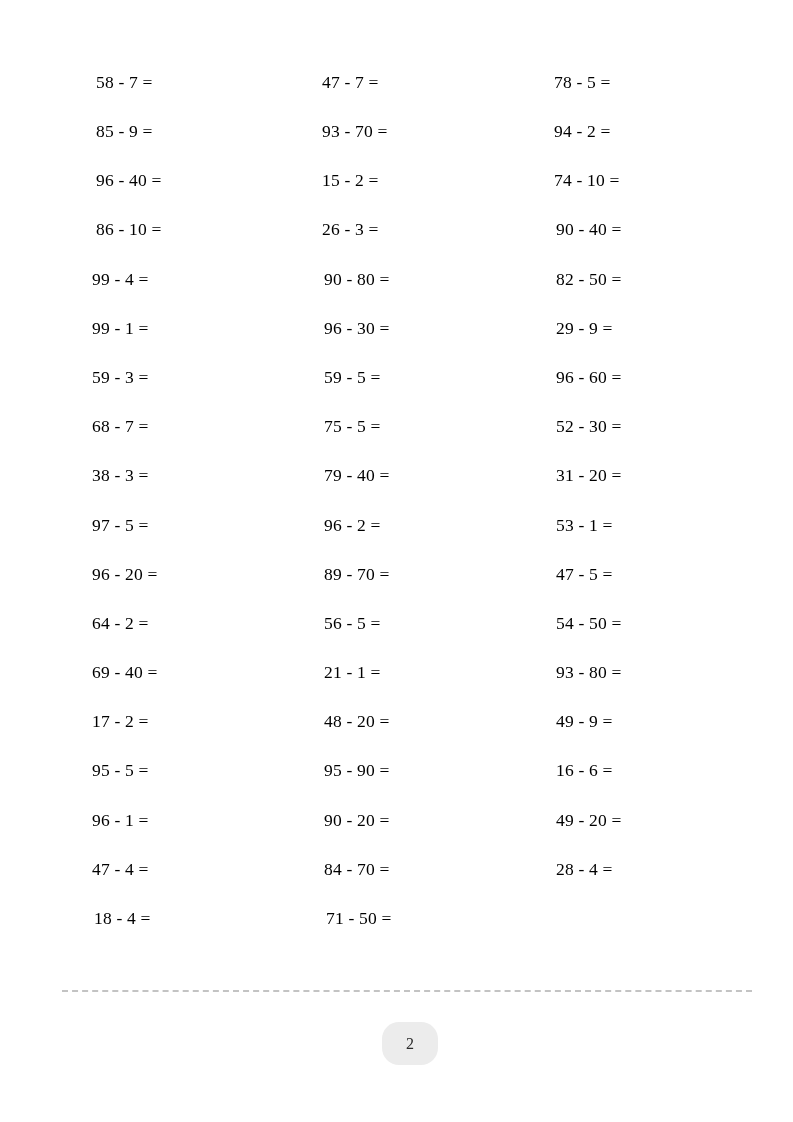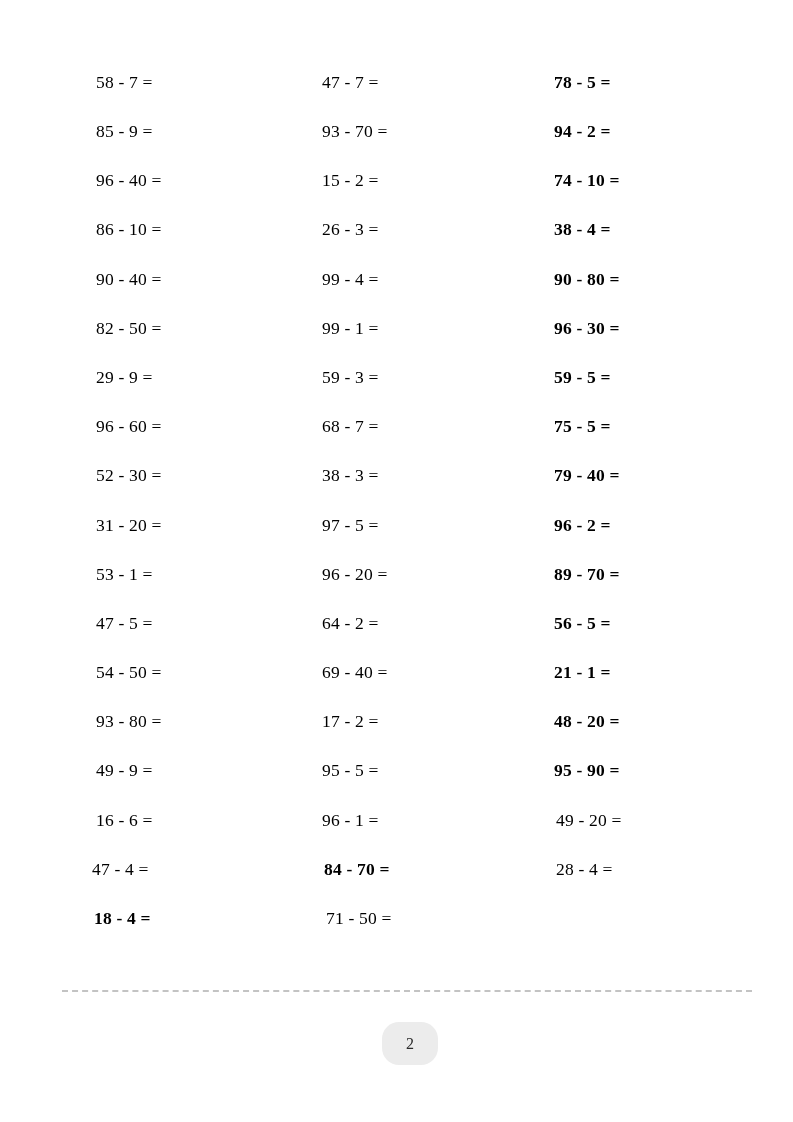--- a/index.html
+++ b/index.html
@@ -39,21 +39,21 @@
     font-size: 17.5px;
     line-height: 1;
     text-align: left;
     white-space: nowrap;
     letter-spacing: 0.2px;
   }
 
   
   .problem-cell.col-0 { padding-left: 34px; }
   .problem-cell.col-1 { padding-left: 30px; }
-  .problem-cell.col-2 { padding-left: 32px; font-weight: bold; }
+  .problem-cell.col-2 { padding-left: 32px; }
 
   .empty-cell { visibility: hidden; }
 
   .divider {
     position: absolute;
     left: 48px;
     top: 990px;
     width: 690px;
     height: 0;
     border-top: 2px dashed #c3c3c3;
@@ -87,21 +87,20 @@
       <div class="problem-cell col-1">47 - 7 =</div>
       <div class="problem-cell col-2">78 - 5 =</div>
       <div class="problem-cell col-0">85 - 9 =</div>
       <div class="problem-cell col-1">93 - 70 =</div>
       <div class="problem-cell col-2">94 - 2 =</div>
       <div class="problem-cell col-0">96 - 40 =</div>
       <div class="problem-cell col-1">15 - 2 =</div>
       <div class="problem-cell col-2">74 - 10 =</div>
       <div class="problem-cell col-0">86 - 10 =</div>
       <div class="problem-cell col-1">26 - 3 =</div>
-      <div class="problem-cell col-2">38 - 4 =</div>
       <div class="problem-cell col-0">90 - 40 =</div>
       <div class="problem-cell col-1">99 - 4 =</div>
       <div class="problem-cell col-2">90 - 80 =</div>
       <div class="problem-cell col-0">82 - 50 =</div>
       <div class="problem-cell col-1">99 - 1 =</div>
       <div class="problem-cell col-2">96 - 30 =</div>
       <div class="problem-cell col-0">29 - 9 =</div>
       <div class="problem-cell col-1">59 - 3 =</div>
       <div class="problem-cell col-2">59 - 5 =</div>
       <div class="problem-cell col-0">96 - 60 =</div>
@@ -123,20 +122,21 @@
       <div class="problem-cell col-1">69 - 40 =</div>
       <div class="problem-cell col-2">21 - 1 =</div>
       <div class="problem-cell col-0">93 - 80 =</div>
       <div class="problem-cell col-1">17 - 2 =</div>
       <div class="problem-cell col-2">48 - 20 =</div>
       <div class="problem-cell col-0">49 - 9 =</div>
       <div class="problem-cell col-1">95 - 5 =</div>
       <div class="problem-cell col-2">95 - 90 =</div>
       <div class="problem-cell col-0">16 - 6 =</div>
       <div class="problem-cell col-1">96 - 1 =</div>
+      <div class="problem-cell col-2">90 - 20 =</div>
       <div class="problem-cell col-0">49 - 20 =</div>
       <div class="problem-cell col-1">47 - 4 =</div>
       <div class="problem-cell col-2">84 - 70 =</div>
       <div class="problem-cell col-0">28 - 4 =</div>
       <div class="problem-cell col-2">18 - 4 =</div>
       <div class="problem-cell col-0">71 - 50 =</div>
       <div class="problem-cell col-1 empty-cell"></div>
       <div class="problem-cell col-2 empty-cell"></div>
     </div>
 

